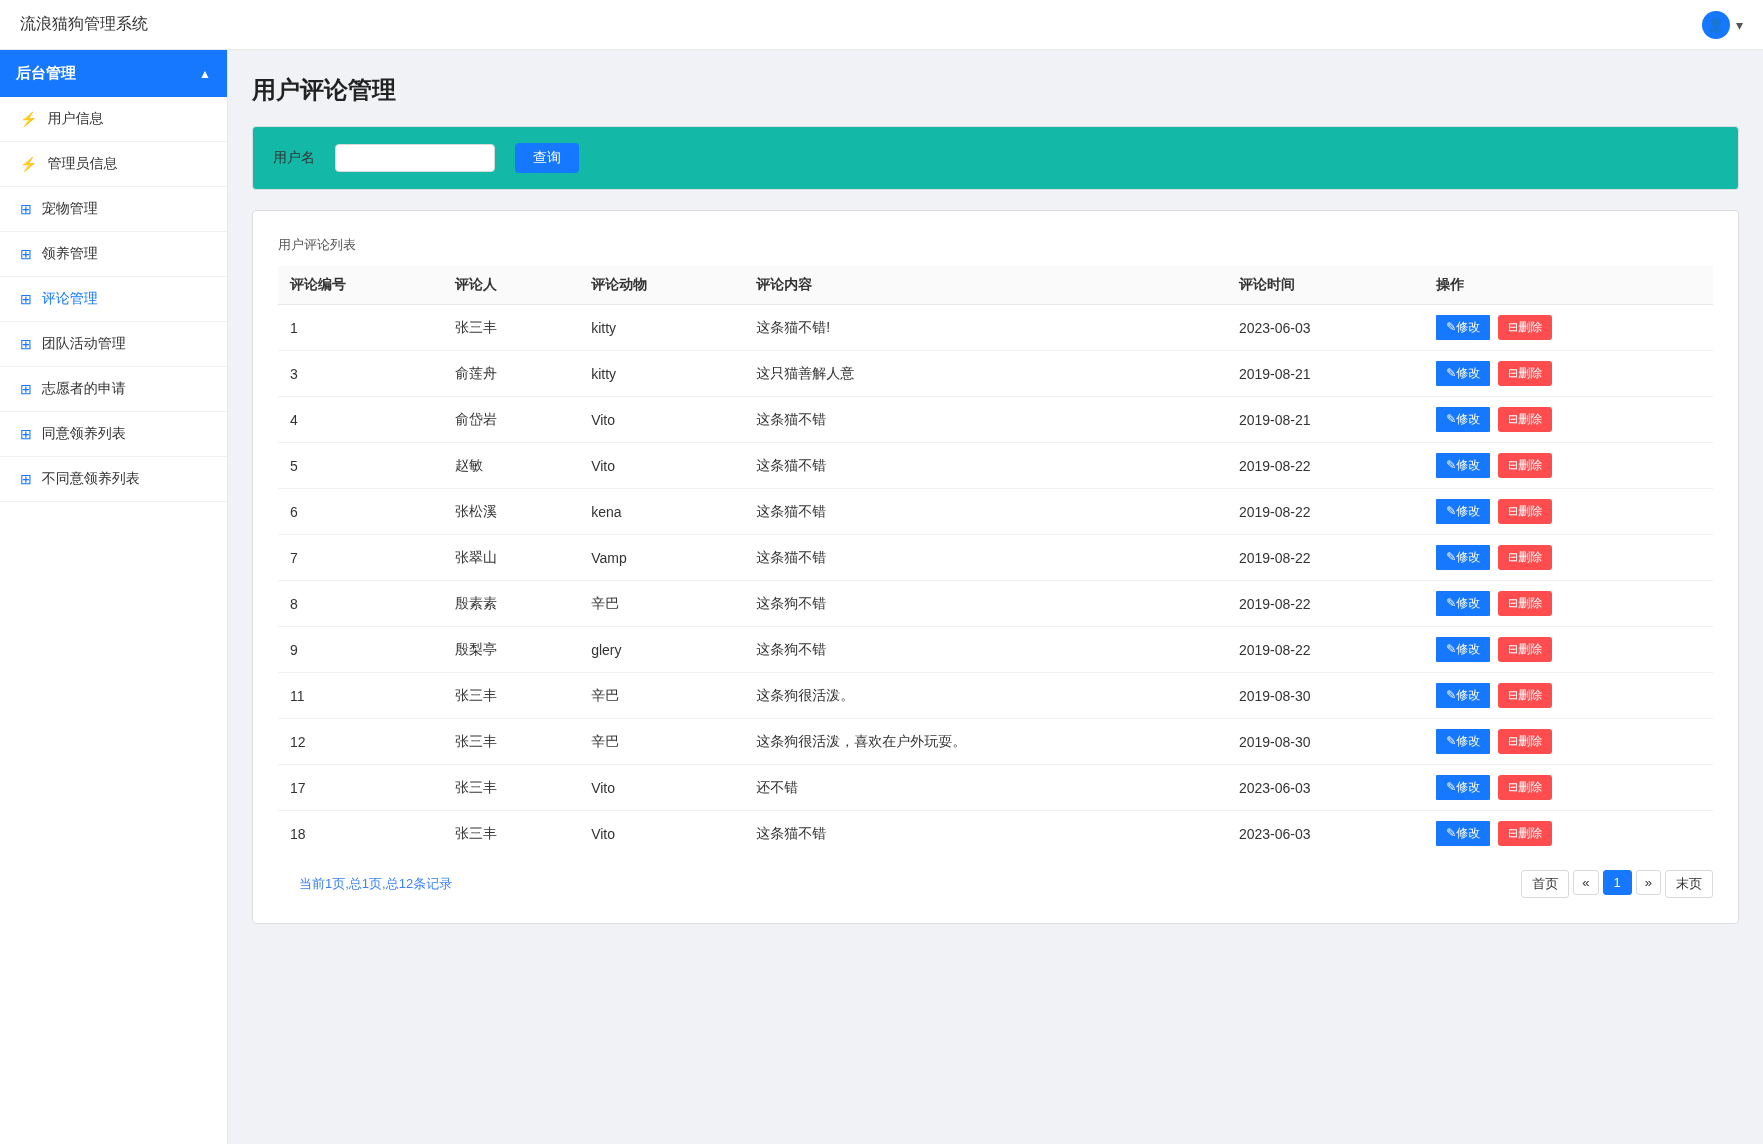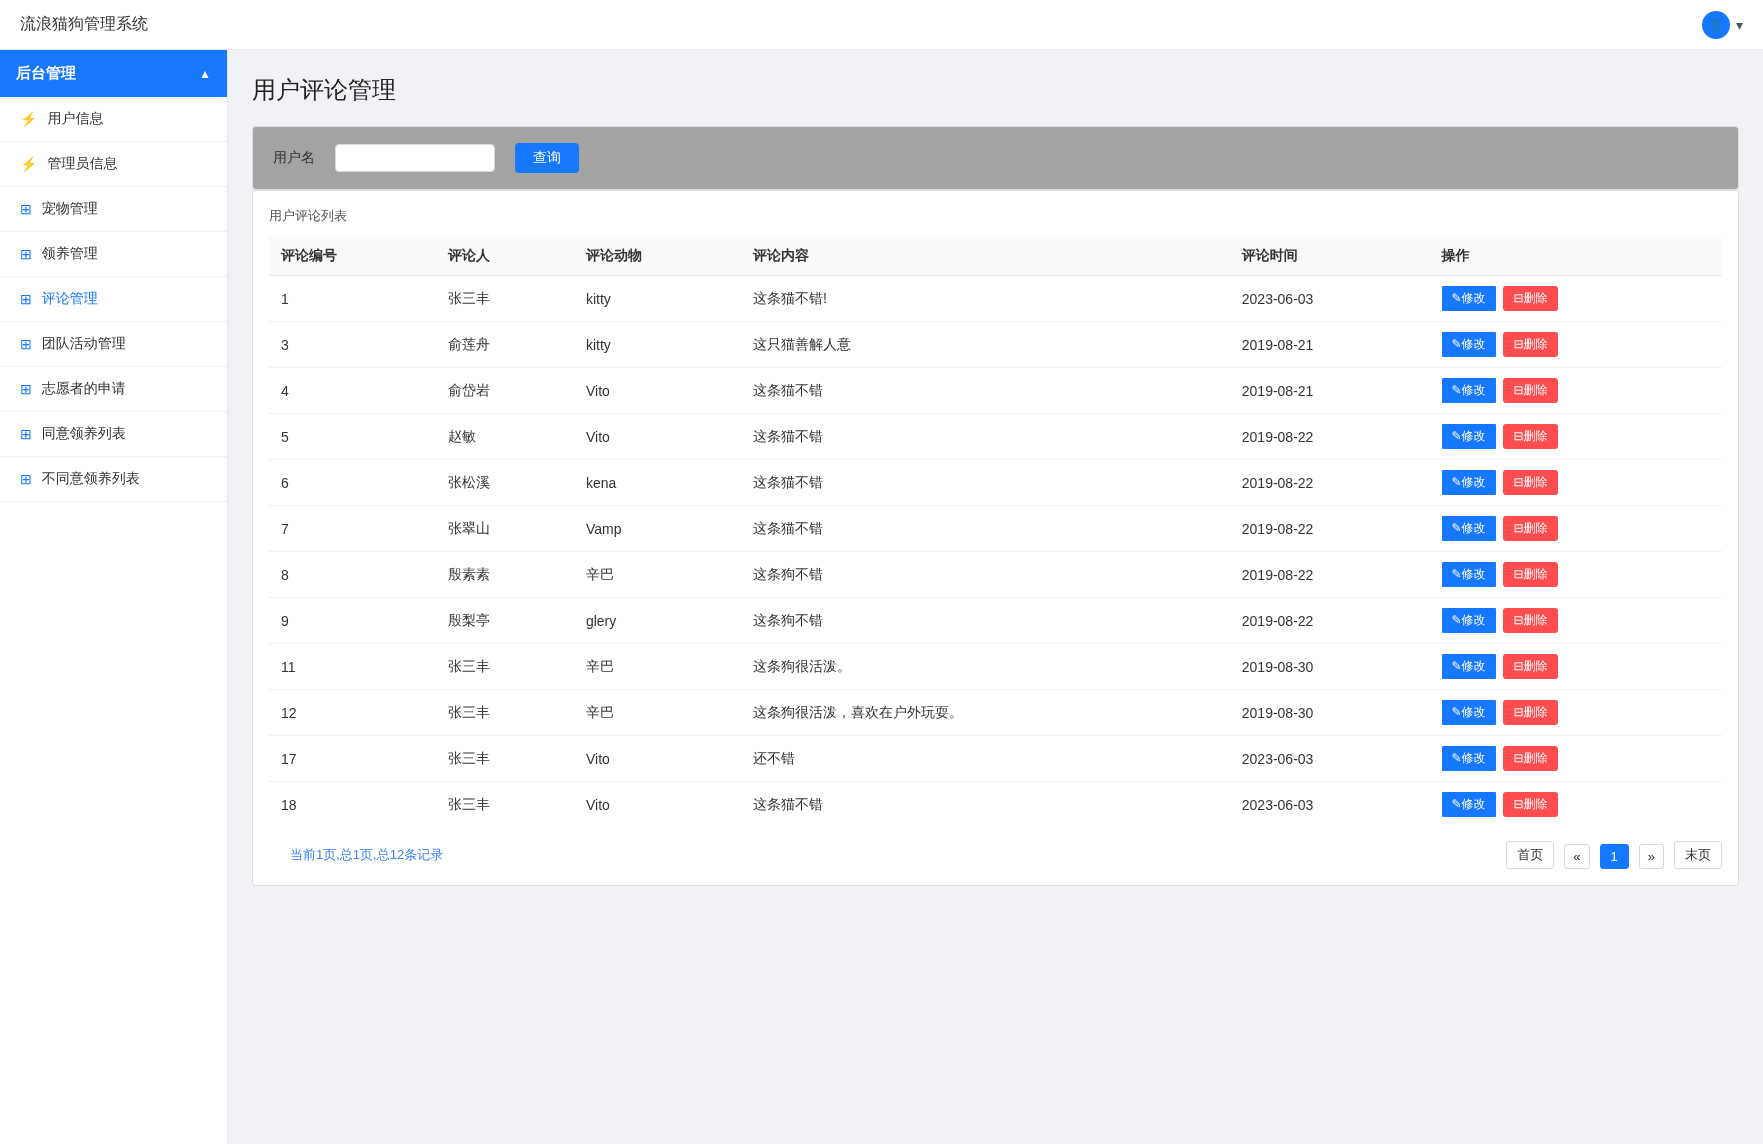--- a/index.html
+++ b/index.html
@@ -42,28 +42,29 @@
       cursor: pointer;
       color: #333;
       border-bottom: 1px solid #f0f0f0;
       font-size: 14px;
     }
     .sidebar-item.active { color: #1677ff; }
     .sidebar-icon { color: #1677ff; font-size: 14px; }
 
     
     .main-content { flex: 1; padding: 24px; overflow-y: auto; }
-    .page-title { font-size: 24px; font-weight: normal; margin-bottom: 20px; color: #222; }
+    .page-title { font-size: 24px; font-weight: bold; margin-bottom: 20px; color: #222; }
 
     
     .search-bar {
-      background: #a3a3a3;
+      background: #14b8a6;
       border: 1px solid #ddd;
       border-radius: 4px;
       padding: 16px 20px;
+      margin-bottom: 20px;
       display: flex;
       align-items: center;
       gap: 20px;
     }
     .search-label { font-size: 14px; color: #333; }
     .search-input {
       border: 1px solid #d9d9d9;
       border-radius: 4px;
       padding: 5px 10px;
       width: 160px;
@@ -78,21 +79,21 @@
       padding: 6px 18px;
       cursor: pointer;
       font-size: 14px;
     }
 
     
     .table-container {
       background: #fff;
       border: 1px solid #ddd;
       border-radius: 4px;
-      padding: 16px;
+      padding: 25px;
     }
     .table-title { font-size: 13px; color: #555; margin-bottom: 12px; }
     table { width: 100%; border-collapse: collapse; }
     thead tr { background: #fafafa; }
     th {
       padding: 10px 12px;
       text-align: left;
       font-weight: bold;
       font-size: 14px;
       color: #333;
@@ -129,21 +130,21 @@
     }
 
     
     .pagination-area {
       display: flex;
       align-items: center;
       justify-content: space-between;
       margin-top: 14px;
     }
     .pagination-info { font-size: 13px; color: #3b82f6; margin-left: 21px; }
-    .pagination-btns { display: flex; align-items: flex-end; gap: 10px; }
+    .pagination-btns { display: flex; align-items: flex-start; gap: 4px; }
     .page-btn {
       border: 1px solid #d9d9d9;
       background: #fff;
       color: #333;
       padding: 4px 10px;
       border-radius: 3px;
       cursor: pointer;
       font-size: 13px;
     }
     .page-btn.active { background: #1677ff; color: #fff; border-color: #1677ff; }

